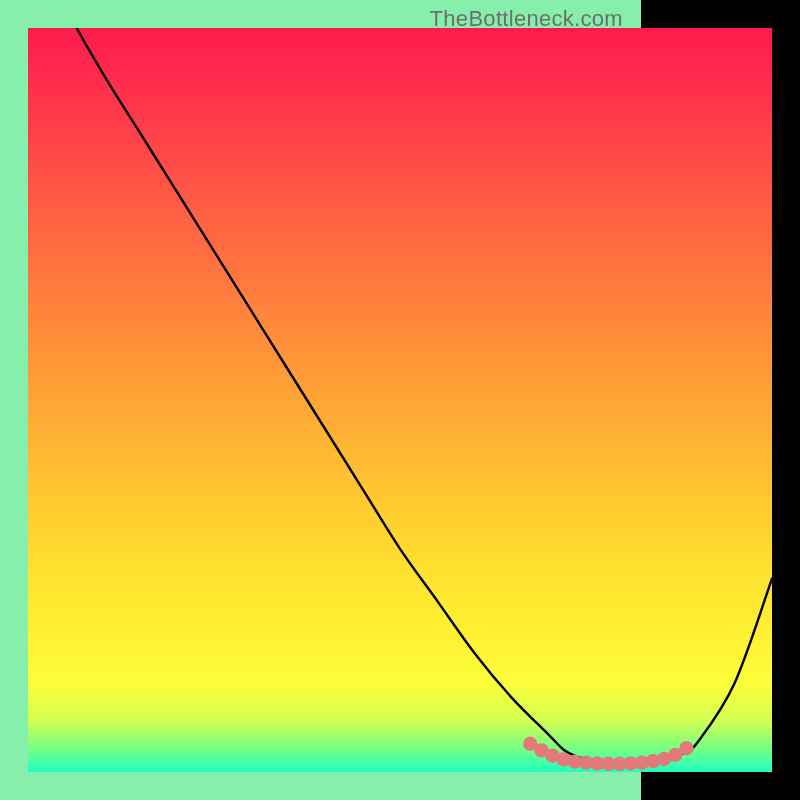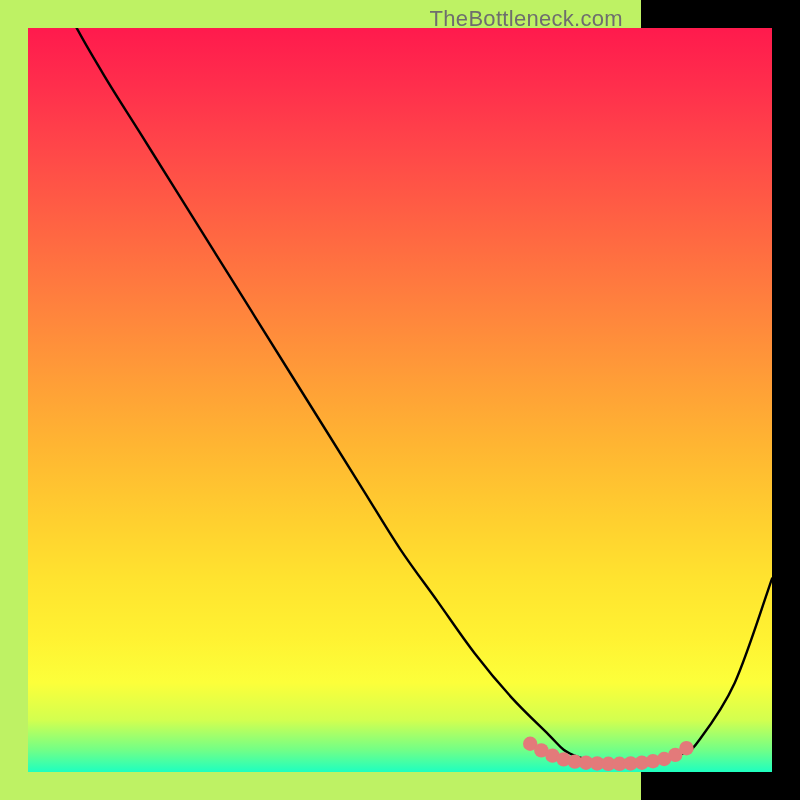--- a/index.html
+++ b/index.html
@@ -8,21 +8,21 @@
     width: 800px;
     height: 800px;
     background: #000000;
     overflow: hidden;
     font-family: Arial, Helvetica, sans-serif;
   }
   .stage {
     position: relative;
     width: 641px;
     height: 800px;
-    background: #bef264;
+    background: #86efac;
   }
   .plot {
     position: absolute;
     left: 28px;
     top: 28px;
     width: 744px;
     height: 744px;
     overflow: hidden;
   }
   .gradient {

